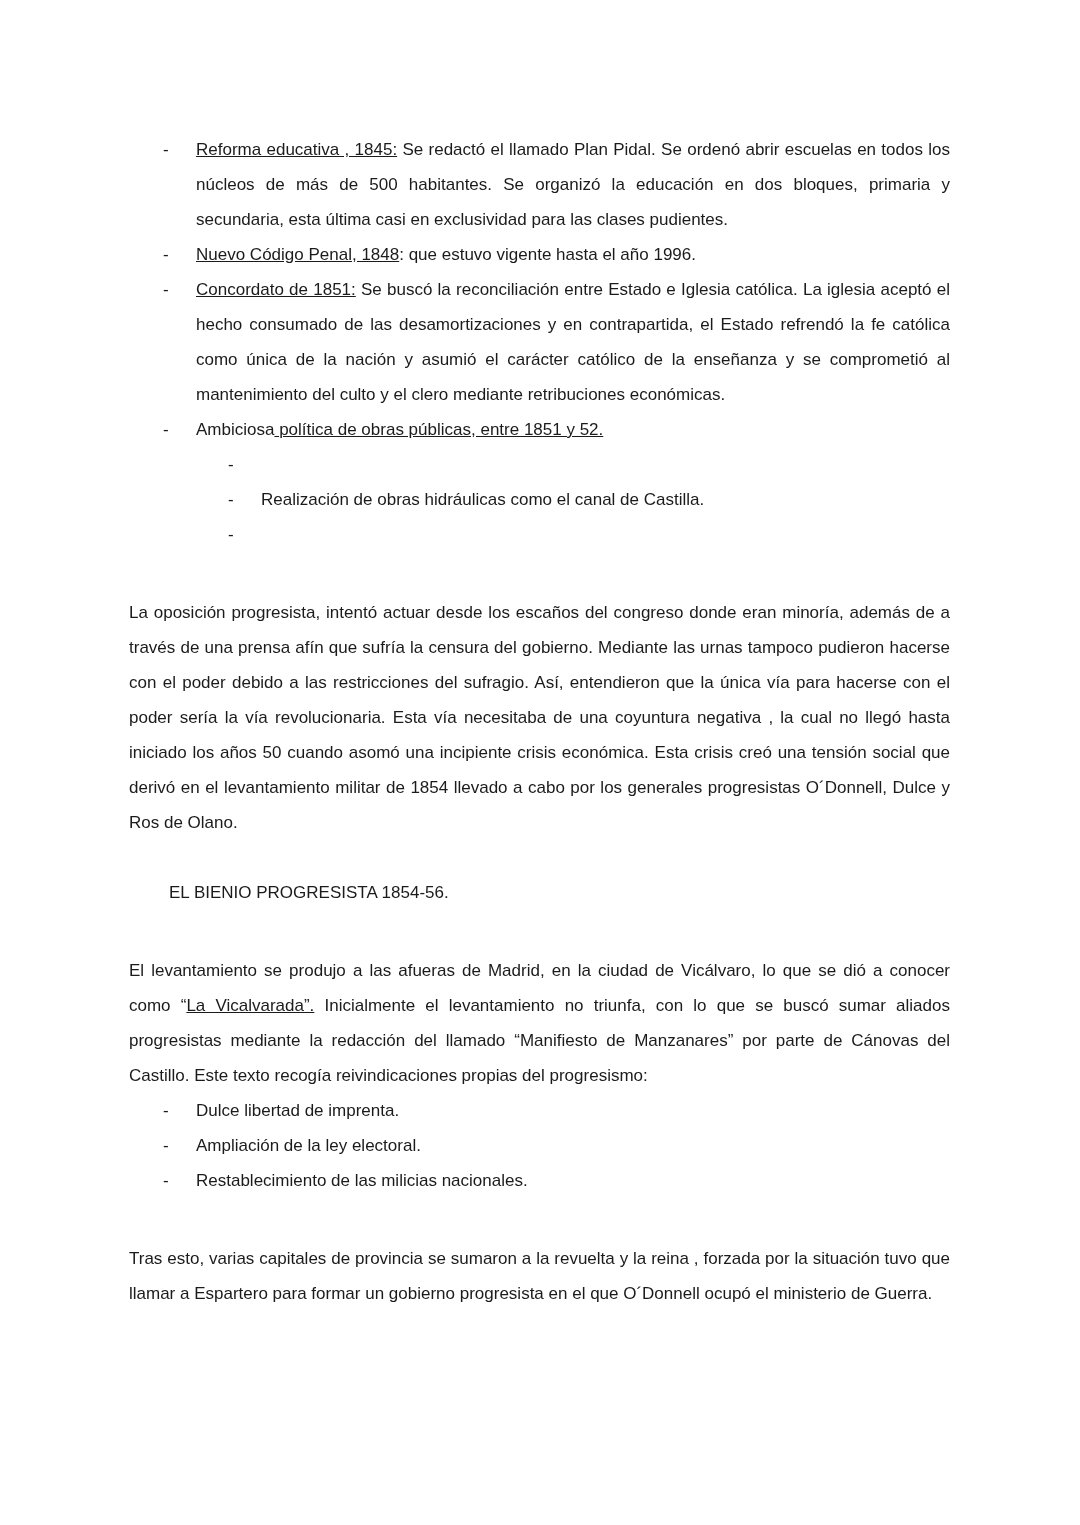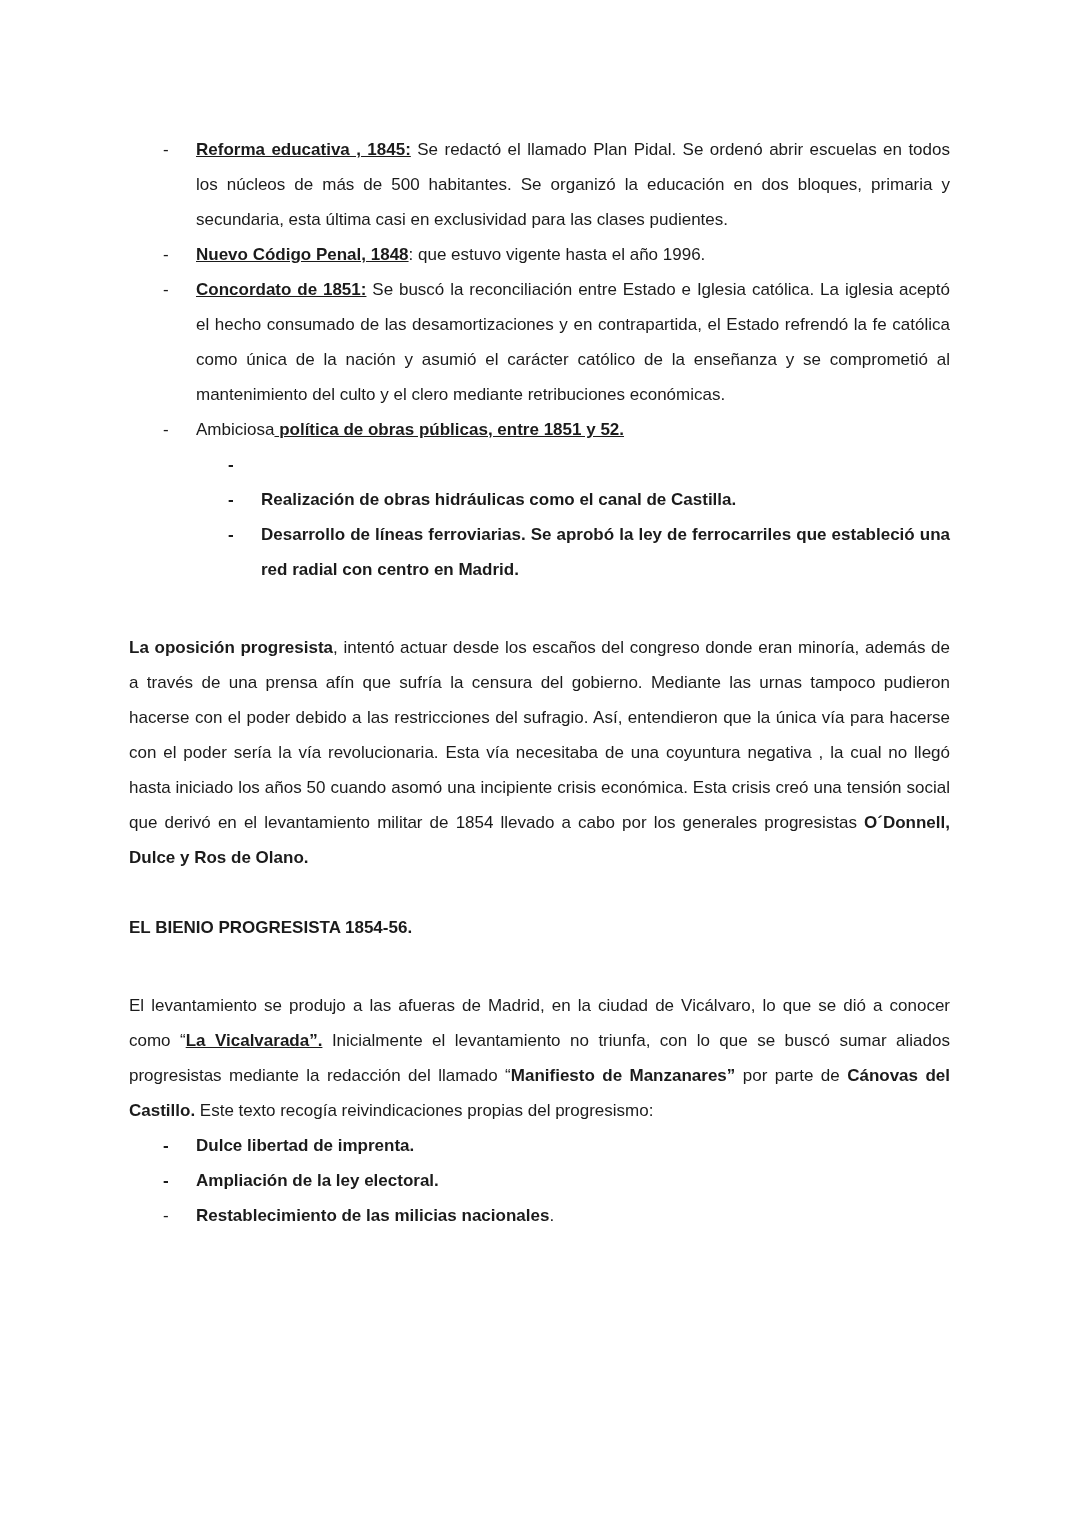--- a/index.html
+++ b/index.html
@@ -33,22 +33,23 @@
     flex: 1;
     text-align: justify;
   }
   .para {
     margin-top: 43px;
     text-align: justify;
   }
   .heading {
     margin-top: 35px;
     font-weight: bold;
+    margin-left: 40px;
   }
-  .b { font-weight: bold; }
+  .b { font-weight: normal; }
   .u { text-decoration: underline; }
 </style>
 </head>
 <body>
 
 <div class="page" style="background: rgb(255, 255, 255); color: rgb(27, 27, 27);">
   <div id="doc-content">
       <div class="bullet l1">
         <span class="marker">-</span>
         <span class="btext"><span class="b u">Reforma educativa , 1845:</span><span> Se redactó el llamado Plan Pidal. Se ordenó abrir escuelas en todos los núcleos de más de 500 habitantes. Se organizó la educación en dos bloques, primaria y secundaria, esta última casi en exclusividad para las clases pudientes.</span></span>
@@ -67,31 +68,31 @@
       </div>
       <div class="bullet l2">
         <span class="marker b">-</span>
       </div>
       <div class="bullet l2">
         <span class="marker b">-</span>
         <span class="btext"><span class="b">Realización de obras hidráulicas como el canal de Castilla.</span></span>
       </div>
       <div class="bullet l2">
         <span class="marker b">-</span>
-        <span class="btext"><span class="b">Desarrollo de líneas ferroviarias. Se aprobó la ley de ferrocarriles que estableció una red radial con centro en Madrid.</span></span>
       </div>
       <div class="para"><span class="b">La oposición progresista</span><span>, intentó actuar desde los escaños del congreso donde eran minoría, además de a través de una prensa afín que sufría la censura del gobierno. Mediante las urnas tampoco pudieron hacerse con el poder debido a las restricciones del sufragio.  Así, entendieron que la única vía para hacerse con el poder sería la vía revolucionaria. Esta vía necesitaba de una coyuntura negativa , la cual no llegó hasta iniciado los años 50 cuando asomó una incipiente crisis económica.  Esta crisis creó una tensión social que derivó en el levantamiento militar de 1854 llevado a cabo por los generales progresistas </span><span class="b">O´Donnell, Dulce y Ros de Olano.</span></div>
       <div class="heading"><span class="b">EL BIENIO PROGRESISTA 1854-56.</span></div>
       <div class="para"><span>El levantamiento se produjo a las afueras de Madrid, en la ciudad de Vicálvaro, lo que se dió a conocer como “</span><span class="b u">La Vicalvarada”.</span><span> Inicialmente el levantamiento no triunfa, con lo que se buscó sumar aliados progresistas mediante la redacción del llamado “</span><span class="b">Manifiesto de Manzanares”</span><span> por parte de </span><span class="b">Cánovas del Castillo.</span><span> Este texto recogía reivindicaciones propias del progresismo:</span></div>
       <div class="bullet l1">
         <span class="marker b">-</span>
         <span class="btext"><span class="b">Dulce libertad de imprenta.</span></span>
       </div>
       <div class="bullet l1">
         <span class="marker b">-</span>
         <span class="btext"><span class="b">Ampliación de la ley electoral.</span></span>
       </div>
       <div class="bullet l1">
         <span class="marker">-</span>
         <span class="btext"><span class="b">Restablecimiento de las milicias nacionales</span><span>.</span></span>
       </div>
+      <div class="para"><span>Tras esto, varias capitales de provincia se sumaron a la revuelta y la reina , forzada por la situación tuvo que llamar a Espartero para formar un gobierno progresista en el que O´Donnell ocupó el ministerio de Guerra.</span></div>
     </div>
 </div>
 
 </body></html>

